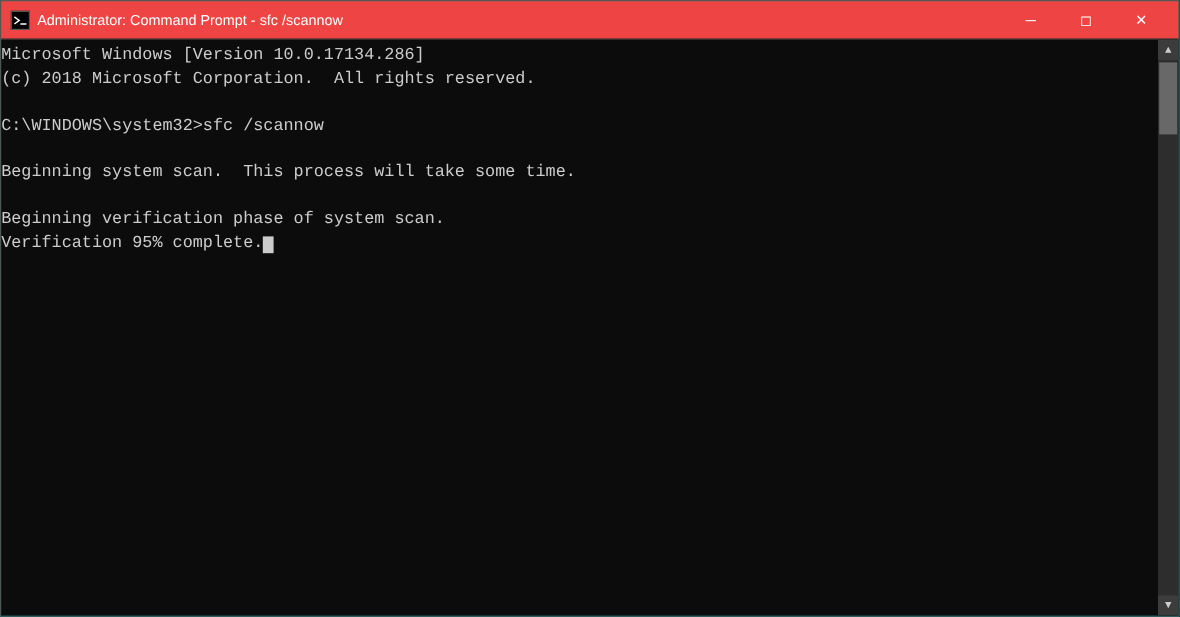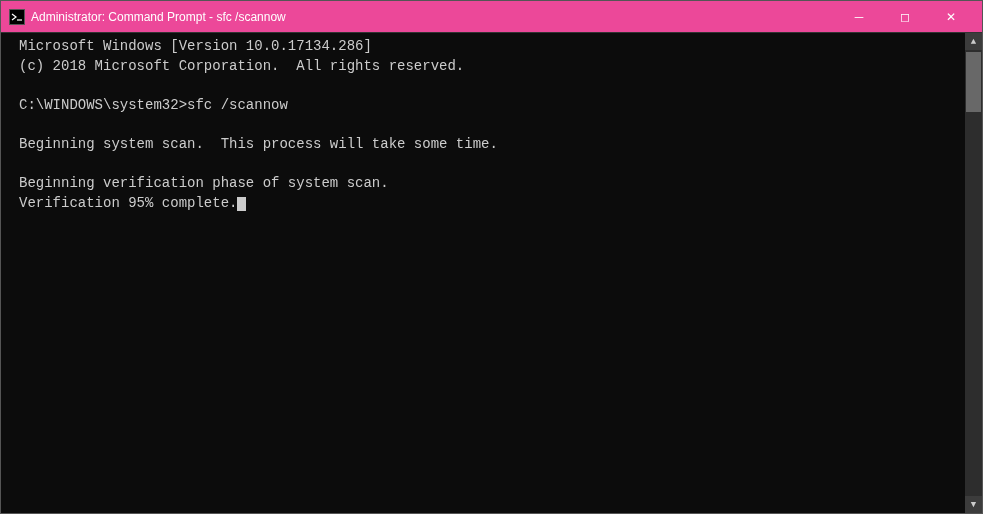--- a/index.html
+++ b/index.html
@@ -19,21 +19,21 @@
     .window {
       width: 983px;
       height: 514px;
       display: flex;
       flex-direction: column;
       border: 1px solid #555;
     }
 
     .title-bar {
       height: 32px;
-      background: #ec4899;
+      background: #ef4444;
       display: flex;
       align-items: center;
       justify-content: space-between;
       padding: 0 8px;
       flex-shrink: 0;
       border-bottom: 1px solid #333;
     }
 
     .title-bar-left {
       display: flex;
@@ -84,21 +84,21 @@
 
     .console-body {
       flex: 1;
       background: #0c0c0c;
       display: flex;
       overflow: hidden;
     }
 
     .console-content {
       flex: 1;
-      padding: 4px 18px;
+      padding: 4px 0;
       color: #cccccc;
       font-size: 14px;
       line-height: 1.4;
       white-space: pre;
       overflow: hidden;
     }
 
     .scrollbar {
       width: 17px;
       background: #2d2d2d;

